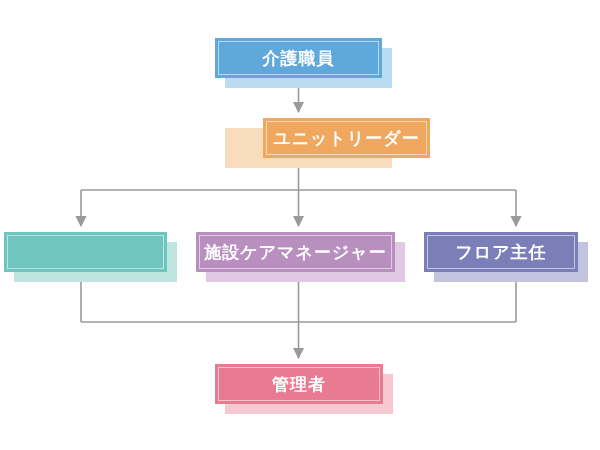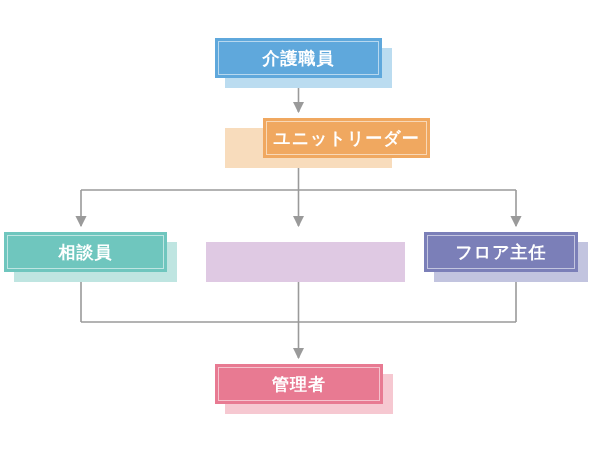--- a/index.html
+++ b/index.html
@@ -78,24 +78,27 @@
 
   <div class="shadow" style="left:225px;top:128px;width:167px;height:40px;background:#F8DCBC;"></div>
   <div class="node" style="left:215px;top:118px;width:167px;height:40px;background:#F0A860;margin-left:48px;">
     <span class="inner"></span>
     <span class="label">ユニットリーダー</span>
   </div>
 
   <div class="shadow" style="left:14px;top:242px;width:163px;height:40px;background:#BFE5E1;"></div>
   <div class="node" style="left:4px;top:232px;width:163px;height:40px;background:#6FC6BE;">
     <span class="inner"></span>
-    <span class="label">相談員</span>
   </div>
 
   <div class="shadow" style="left:206px;top:242px;width:199px;height:40px;background:#DFC9E3;"></div>
+  <div class="node" style="left:196px;top:232px;width:199px;height:40px;background:#B98FC0;">
+    <span class="inner"></span>
+    <span class="label">施設ケアマネージャー</span>
+  </div>
 
   <div class="shadow" style="left:434px;top:242px;width:154px;height:40px;background:#C2C4DF;"></div>
   <div class="node" style="left:424px;top:232px;width:154px;height:40px;background:#7B7FB8;">
     <span class="inner"></span>
     <span class="label">フロア主任</span>
   </div>
 
   <div class="shadow" style="left:225px;top:374px;width:168px;height:40px;background:#F6C8D1;"></div>
   <div class="node" style="left:215px;top:364px;width:168px;height:40px;background:#E87A92;align-items:center;">
     <span class="inner"></span>

